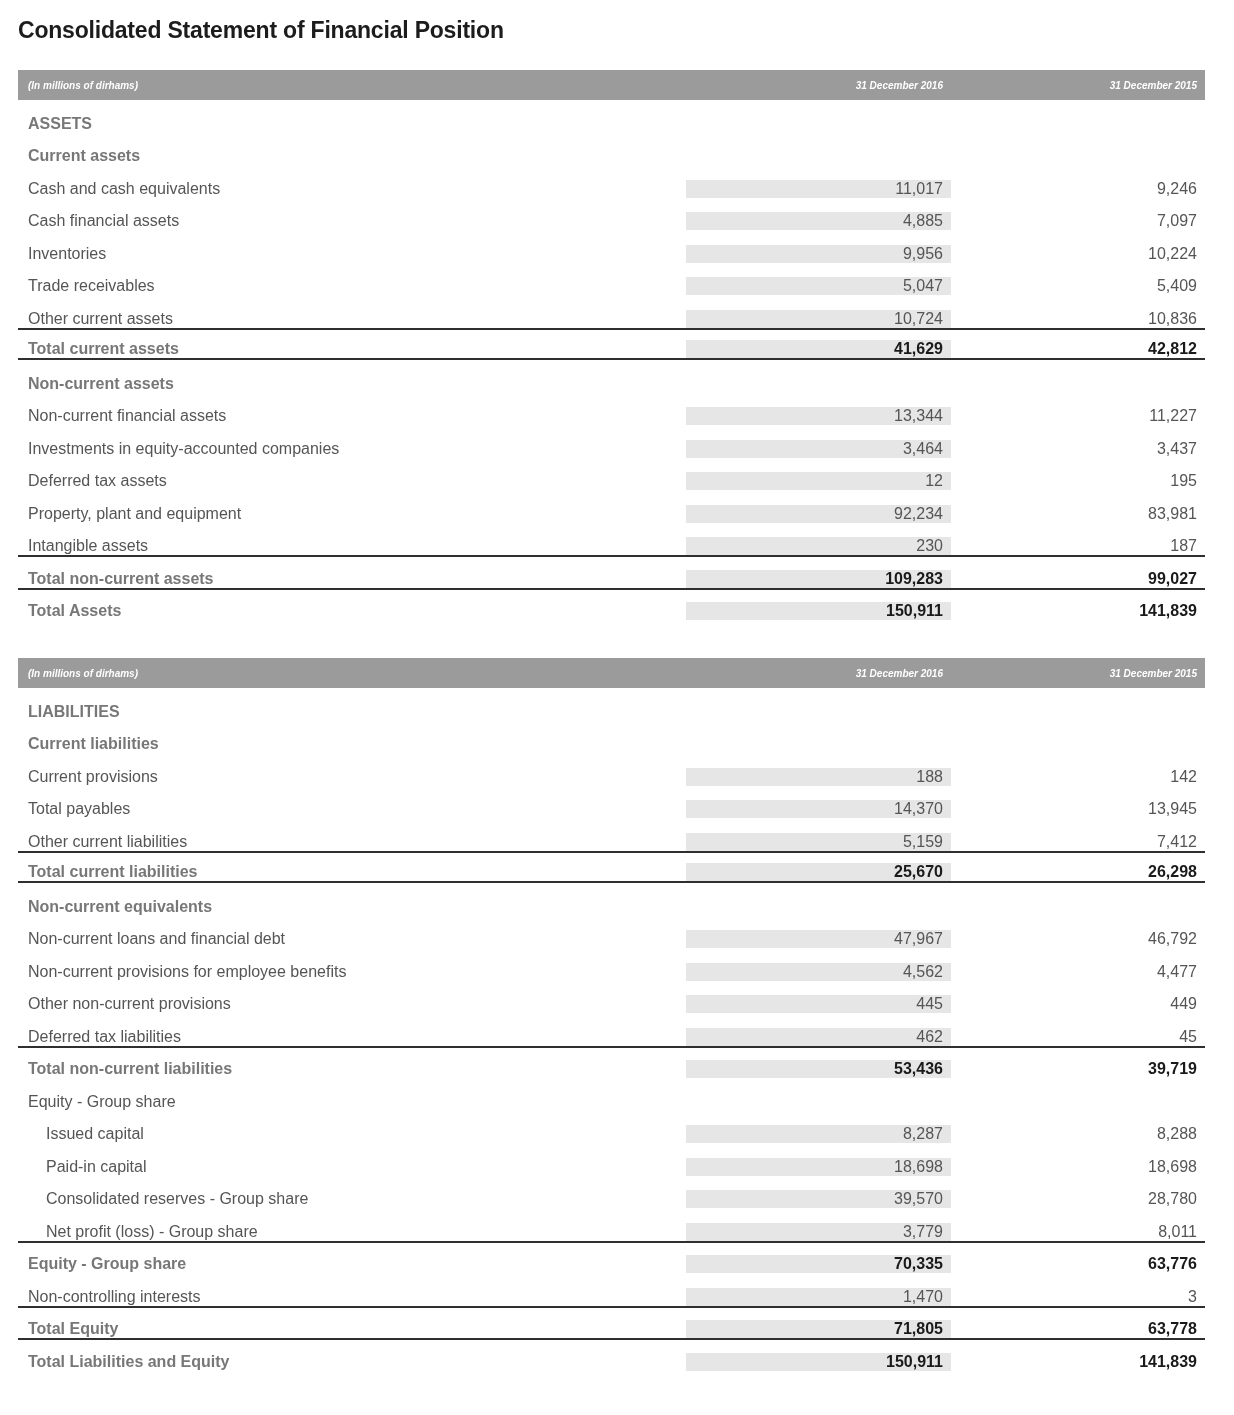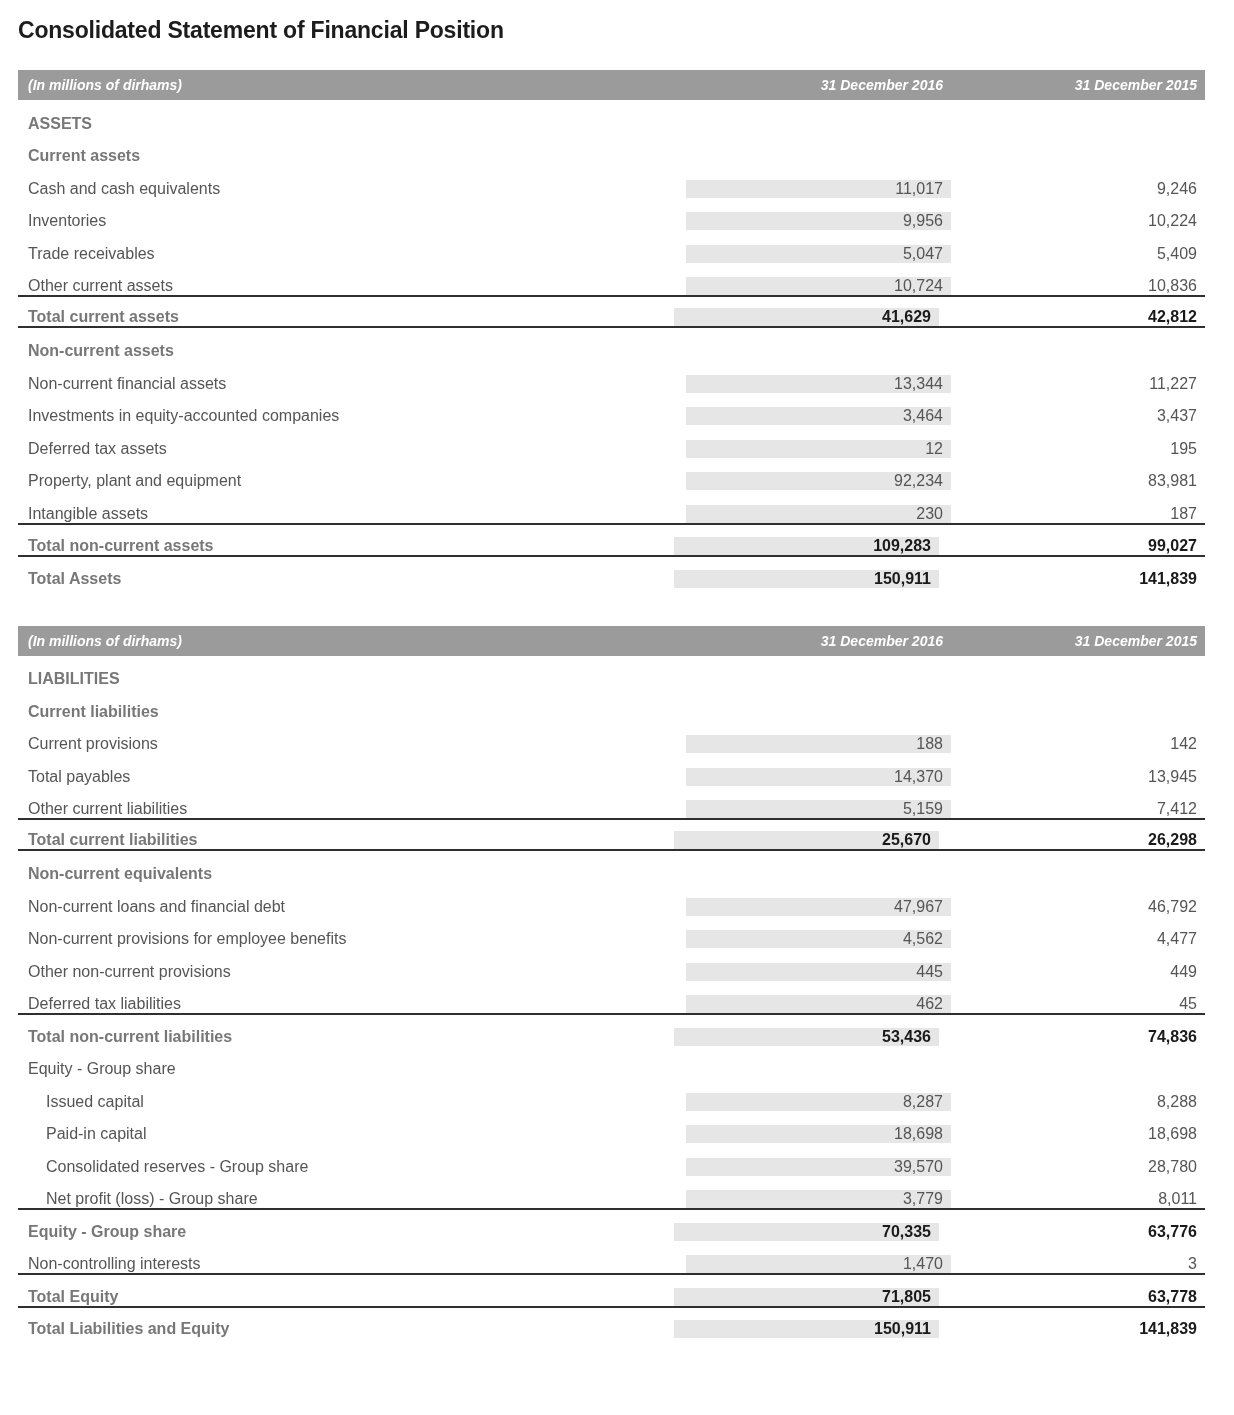--- a/index.html
+++ b/index.html
@@ -24,21 +24,21 @@
   .fin-table + .fin-table { margin-top: 38px; }
 
   .thead {
     display: flex;
     height: 30px;
     align-items: stretch;
     background: var(--header-bg, #9b9b9b);
     color: var(--header-text, #ffffff);
     font-style: italic;
     font-weight: bold;
-    font-size: 14px;
+    font-size: 10px;
   }
 
   .row {
     display: flex;
     height: 32.5px;
     align-items: flex-end;
     font-size: 16px;
   }
 
   .cell {
@@ -71,21 +71,21 @@
   .row.total_b .cell.label {
     font-weight: bold;
     color: var(--bold-label, #777777);
   }
   .row.indent .cell.label { padding-left: 28px; }
   .row.total .cell.v2016, .row.total .cell.v2015,
   .row.total_b .cell.v2016, .row.total_b .cell.v2015 {
     font-weight: bold;
     color: var(--bold-value, #1a1a1a);
   }
-  .row.total, .row.total_b { border-top: 2px solid var(--rule, #2f2f2f); gap: 12px; }
+  .row.total, .row.total_b { border-top: 2px solid var(--rule, #2f2f2f); }
   .row.total_b { border-bottom: 2px solid var(--rule, #2f2f2f); }
 </style>
 </head>
 <body>
 
 <div class="page">
   <h1 class="title">Consolidated Statement of Financial Position</h1>
 
   <section class="fin-table">
     <div class="thead">
@@ -103,20 +103,25 @@
           <div class="cell label">Current assets</div>
           <div class="cell v2016"></div>
           <div class="cell v2015"></div>
         </div>
         <div class="row item">
           <div class="cell label">Cash and cash equivalents</div>
           <div class="cell v2016">11,017</div>
           <div class="cell v2015">9,246</div>
         </div>
         <div class="row item">
+          <div class="cell label">Cash financial assets</div>
+          <div class="cell v2016">4,885</div>
+          <div class="cell v2015">7,097</div>
+        </div>
+        <div class="row item">
           <div class="cell label">Inventories</div>
           <div class="cell v2016">9,956</div>
           <div class="cell v2015">10,224</div>
         </div>
         <div class="row item">
           <div class="cell label">Trade receivables</div>
           <div class="cell v2016">5,047</div>
           <div class="cell v2015">5,409</div>
         </div>
         <div class="row item">
@@ -230,21 +235,21 @@
           <div class="cell v2015">449</div>
         </div>
         <div class="row item">
           <div class="cell label">Deferred tax liabilities</div>
           <div class="cell v2016">462</div>
           <div class="cell v2015">45</div>
         </div>
         <div class="row total">
           <div class="cell label">Total non-current liabilities</div>
           <div class="cell v2016">53,436</div>
-          <div class="cell v2015">74,836</div>
+          <div class="cell v2015">39,719</div>
         </div>
         <div class="row group">
           <div class="cell label">Equity - Group share</div>
           <div class="cell v2016"></div>
           <div class="cell v2015"></div>
         </div>
         <div class="row indent">
           <div class="cell label">Issued capital</div>
           <div class="cell v2016">8,287</div>
           <div class="cell v2015">8,288</div>

